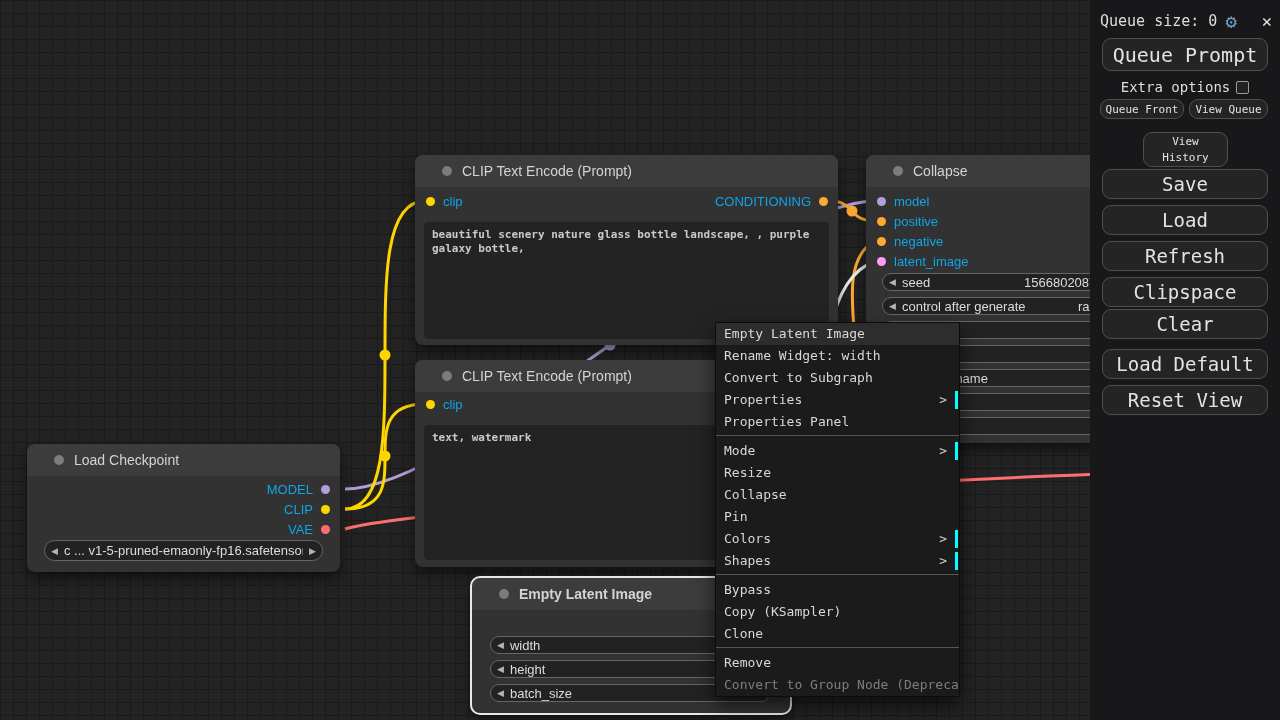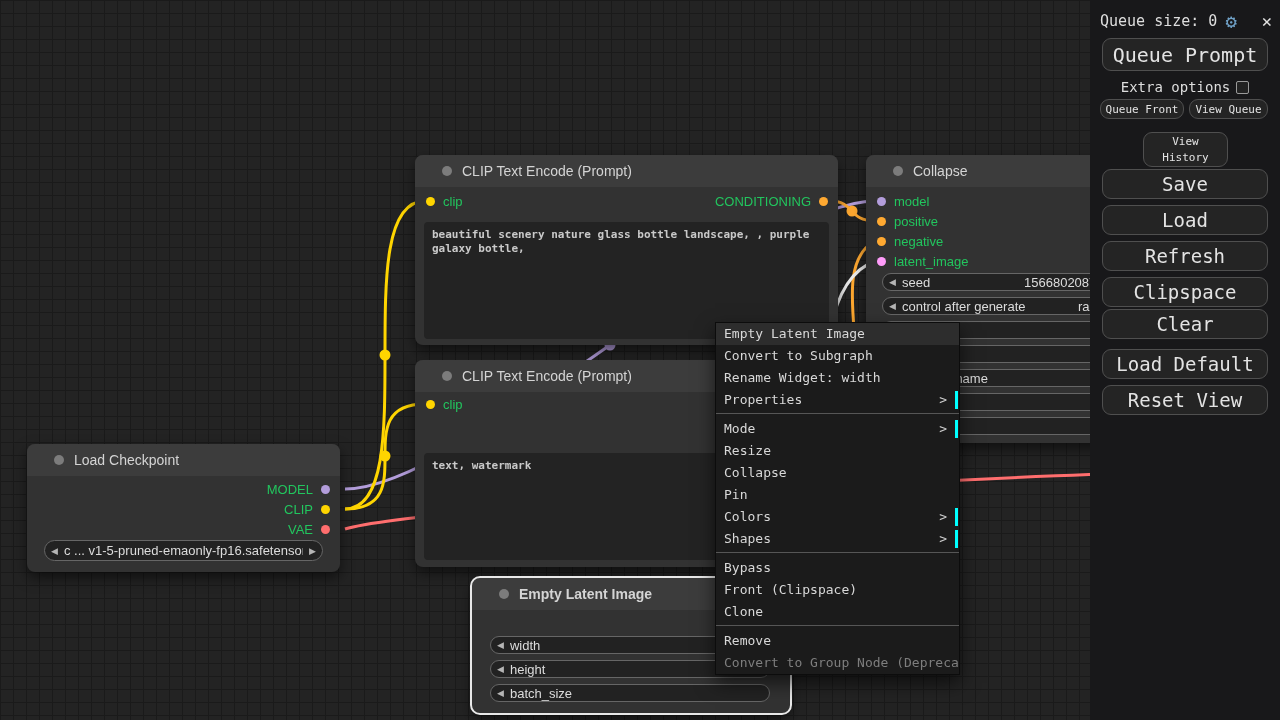--- a/index.html
+++ b/index.html
@@ -23,21 +23,21 @@
   .node {
     position:absolute; background:#323232; border-radius:8px;
     box-shadow:0 6px 14px rgba(0,0,0,.55); z-index:2;
   }
   .node-title {
     height:32px; background:#3c3c3c; border-radius:8px 8px 0 0;
     display:flex; align-items:center; padding-left:27px; gap:10px;
     color:#d4d4d4; font-size:14px;
   }
   .collapse-dot { width:10px; height:10px; border-radius:50%; background:#7c7c7c; flex:0 0 auto; }
-  .slot { position:absolute; height:18px; display:flex; align-items:center; gap:8px; color:#22c55e; font-size:13px; }
+  .slot { position:absolute; height:18px; display:flex; align-items:center; gap:8px; color:#0ea5e9; font-size:13px; }
   .slot.in  { left:0;  padding-left:11px; }
   .slot.out { right:0; padding-right:10px; flex-direction:row-reverse; }
   .dot { width:9px; height:9px; border-radius:50%; flex:0 0 auto; }
   .c-model { background:#B39DDB; } .c-clip { background:#FFD500; }
   .c-vae { background:#FF6E6E; }  .c-cond { background:#FFA931; }
   .c-latent { background:#FF9CF9; }
   .textarea {
     position:absolute; left:9px; right:9px; background:#232323; border-radius:4px;
     color:#c9c9c9; font-family:"DejaVu Sans Mono", monospace; font-size:11px; font-weight:600;
     padding:6px 8px; line-height:1.25; white-space:pre-wrap; overflow:hidden;
@@ -121,21 +121,21 @@
 
   <div class="node" style="left:415px; top:360px; width:423px; height:207px;">
     <div class="node-title">
       <span class="collapse-dot"></span>
       <span>CLIP Text Encode (Prompt)</span>
     </div>
     <div class="slot in" style="top:35px;">
       <span class="dot c-clip"></span>
       <span>clip</span>
     </div>
-    <div class="textarea" style="top:65px; bottom:7px;margin-top:28px;">text, watermark</div>
+    <div class="textarea" style="top:65px; bottom:7px;">text, watermark</div>
   </div>
 
   <div class="node" style="left:866px; top:155px; width:290px; height:288px;">
     <div class="node-title">
       <span class="collapse-dot"></span>
       <span>Collapse</span>
     </div>
     <div class="slot in" style="top:37px;">
       <span class="dot c-model"></span>
       <span>model</span>
@@ -222,27 +222,28 @@
       <span class="wlabel">height</span>
     </div>
     <div class="widget" style="left:18px; right:20px; top:106px;">
       <span class="arrow">◀</span>
       <span class="wlabel">batch_size</span>
     </div>
   </div>
 
   <div id="context-menu">
     <div class="menu-item title-row">Empty Latent Image</div>
+    <div class="menu-item">Rename Widget: width</div>
     <div class="menu-item">Convert to Subgraph</div>
-    <div class="menu-item">Rename Widget: width</div>
     <div class="menu-item">
       <span>Properties</span>
       <span class="sub-arrow">&gt;</span>
       <span class="sub-bar"></span>
     </div>
+    <div class="menu-item">Properties Panel</div>
     <div class="menu-sep"></div>
     <div class="menu-item">
       <span>Mode</span>
       <span class="sub-arrow">&gt;</span>
       <span class="sub-bar"></span>
     </div>
     <div class="menu-item">Resize</div>
     <div class="menu-item">Collapse</div>
     <div class="menu-item">Pin</div>
     <div class="menu-item">
@@ -250,21 +251,21 @@
       <span class="sub-arrow">&gt;</span>
       <span class="sub-bar"></span>
     </div>
     <div class="menu-item">
       <span>Shapes</span>
       <span class="sub-arrow">&gt;</span>
       <span class="sub-bar"></span>
     </div>
     <div class="menu-sep"></div>
     <div class="menu-item">Bypass</div>
-    <div class="menu-item">Front (Clipspace)</div>
+    <div class="menu-item">Copy (KSampler)</div>
     <div class="menu-item">Clone</div>
     <div class="menu-sep"></div>
     <div class="menu-item">Remove</div>
     <div class="menu-item disabled">Convert to Group Node (Deprecated)</div>
   </div>
 
   <div id="sidebar">
     <div class="sb-top">
       <span class="sb-queue-label">Queue size: 0</span>
       <span class="sb-gear">⚙</span>

